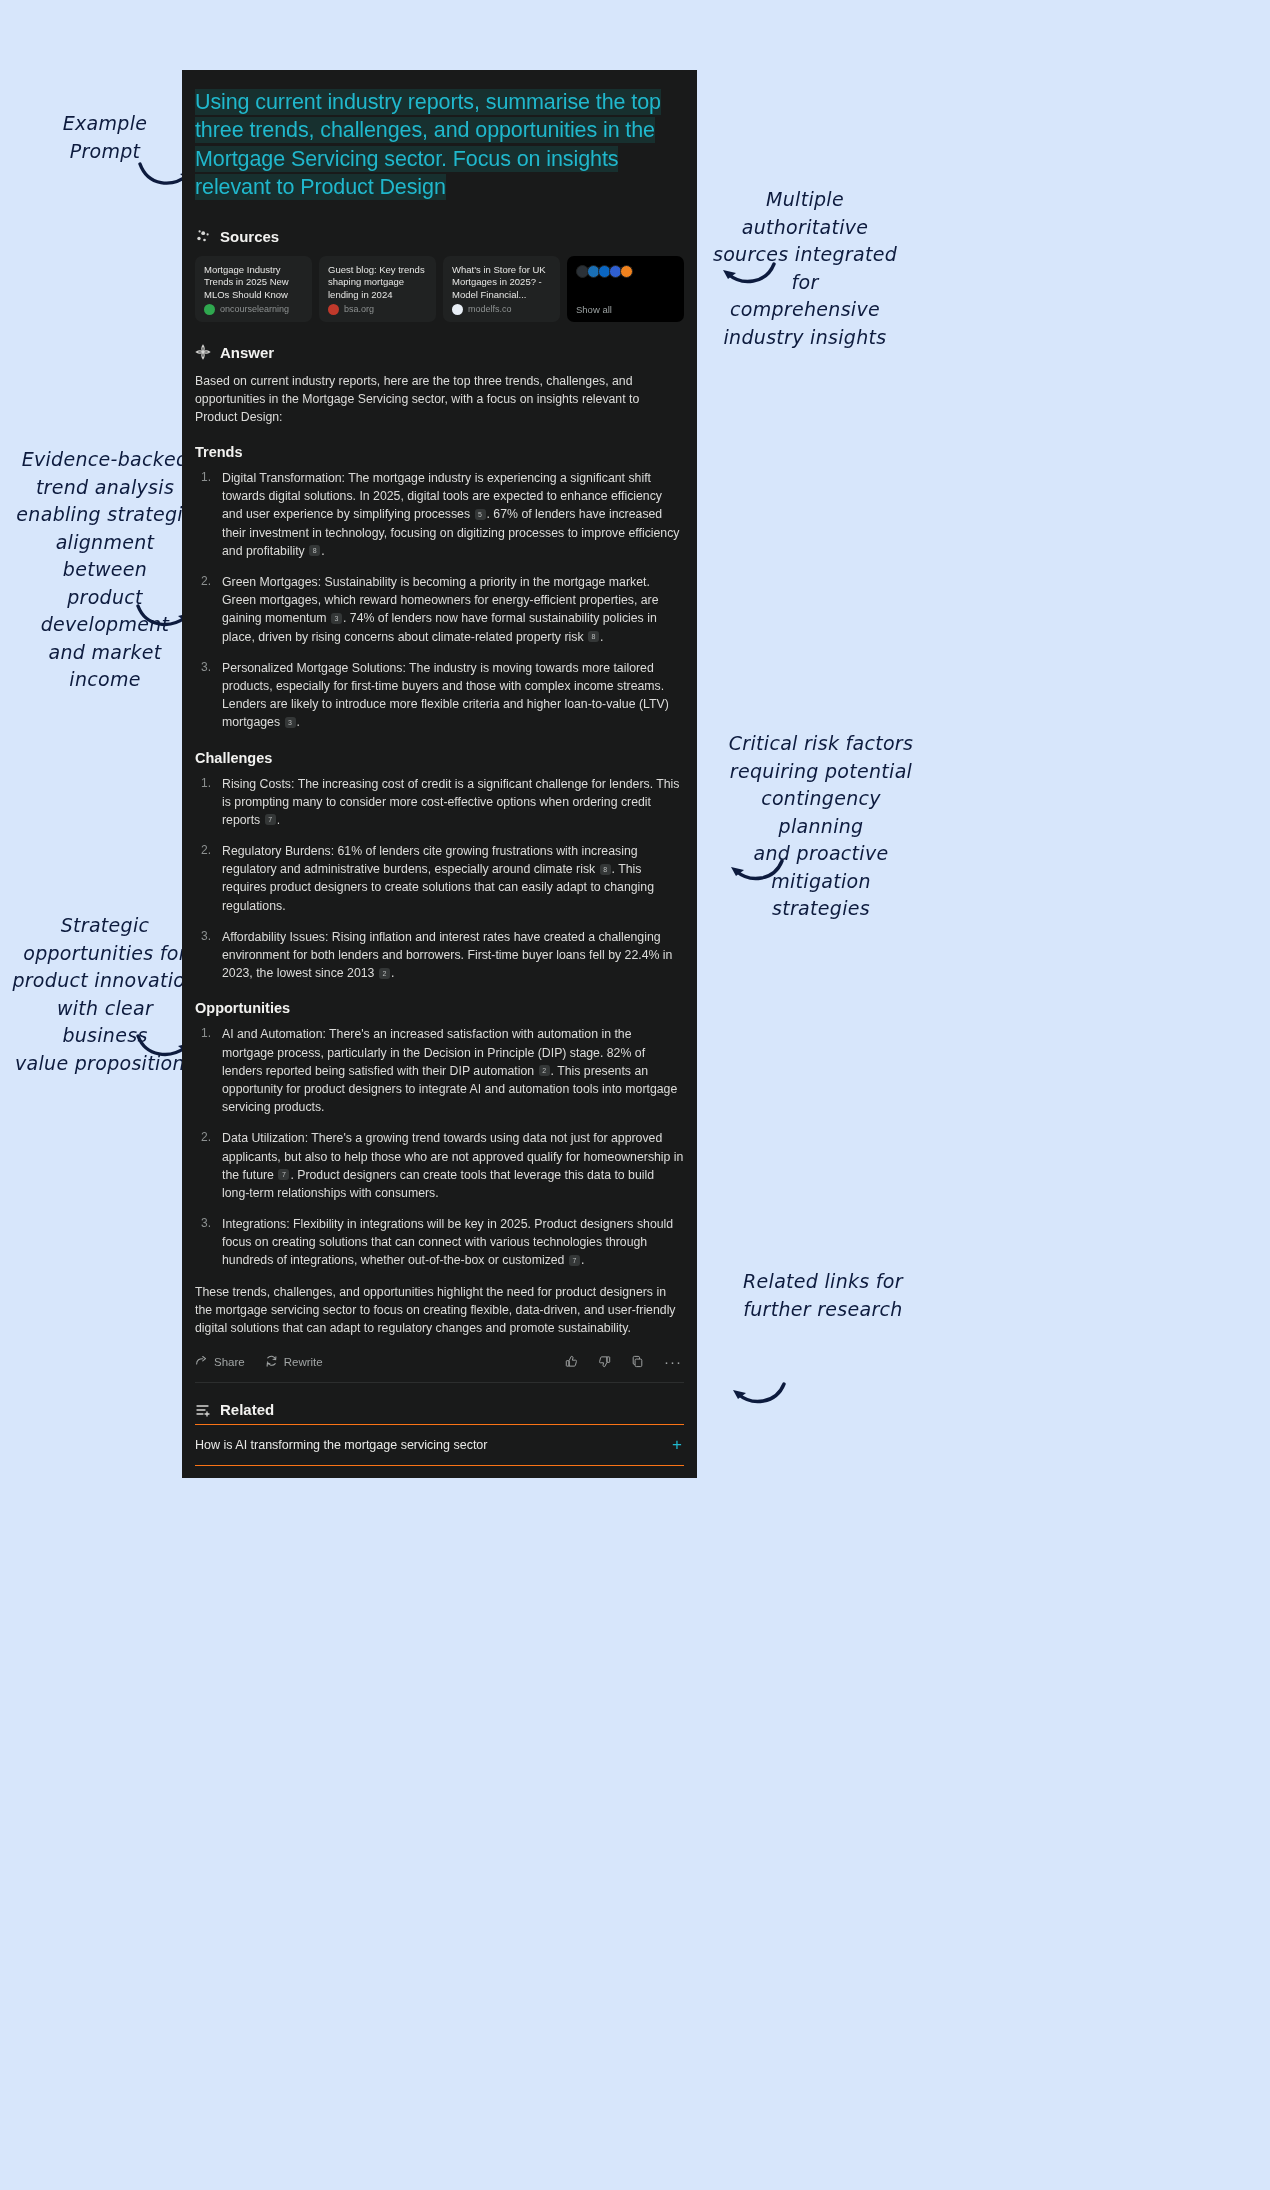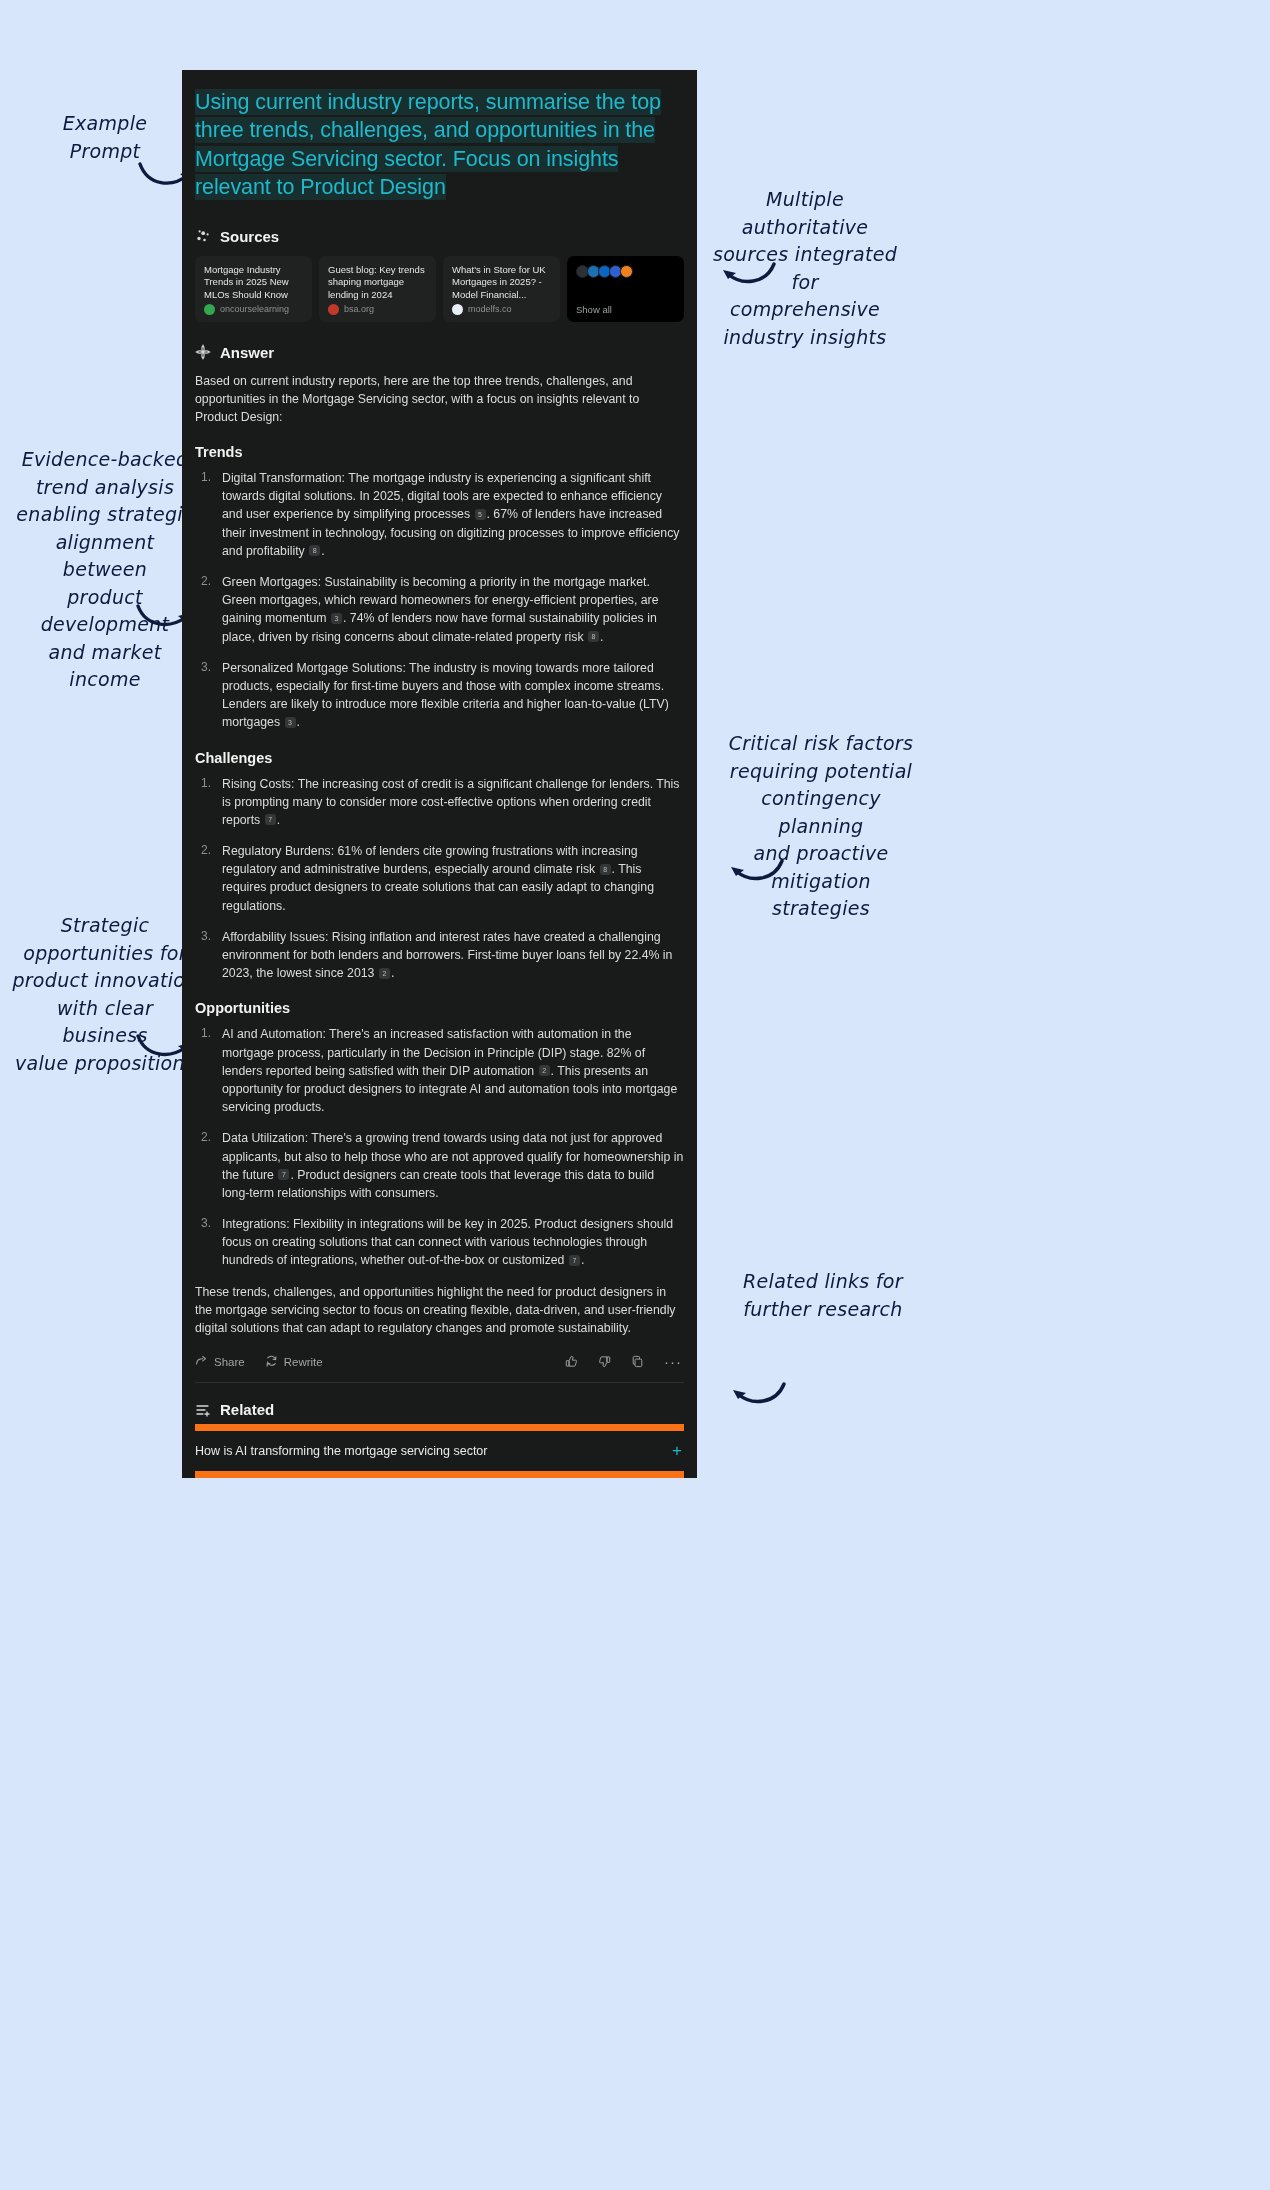--- a/index.html
+++ b/index.html
@@ -121,21 +121,21 @@
   .act svg { display: block; }
   .act-right { margin-left: auto; display: flex; align-items: center; gap: 20px; margin-right: 2px; }
   .icon-btn { color: #a0a4a4; display: flex; align-items: center; }
   .dots { color: #a0a4a4; font-size: 15px; letter-spacing: 1px; line-height: 10px; }
 
   hr.div { border: none; border-top: 1px solid #2c2e2e; margin: 0; }
 
   
   .rel-row {
     display: flex; align-items: center; justify-content: space-between;
-    border-top: 7px solid #f97316;
+    border-top: 1px solid #f97316;
     padding: 13px 2px 13px 0;
     font-size: 12.5px; color: #e9e9e7;
   }
   .rel-plus { color: #20b8cd; font-size: 17px; line-height: 12px; font-weight: 300; }
 </style>
 </head>
 <body>
 
 <div class="page">
 

